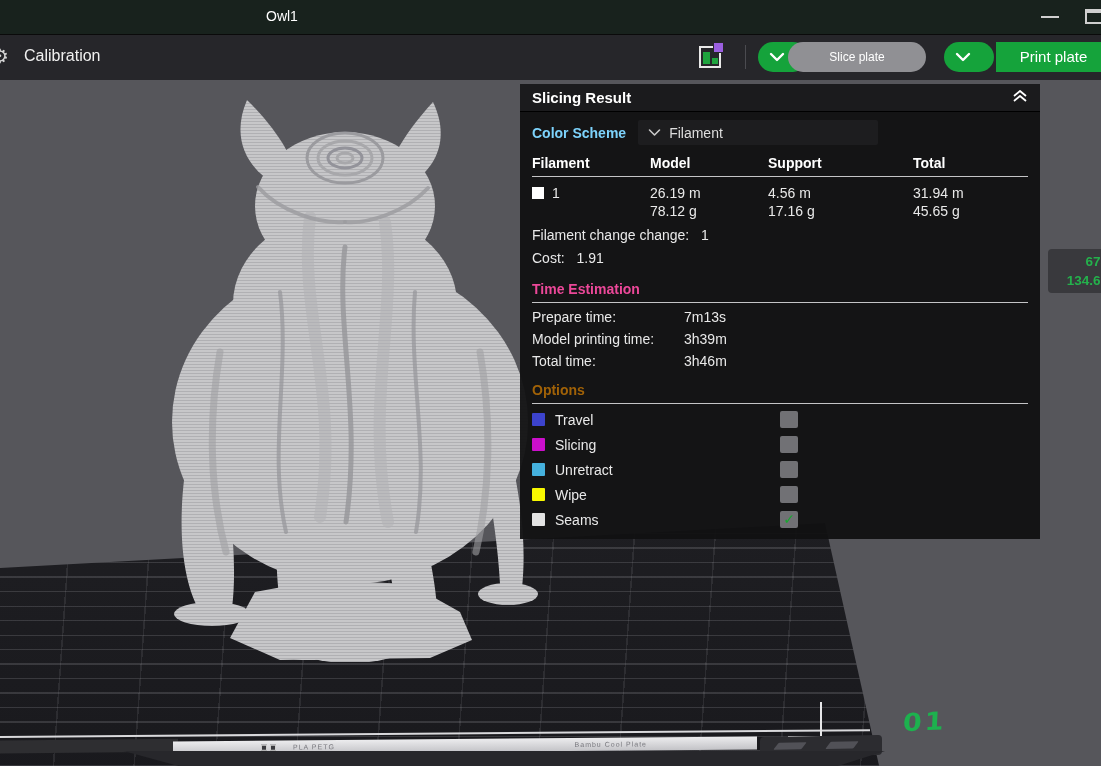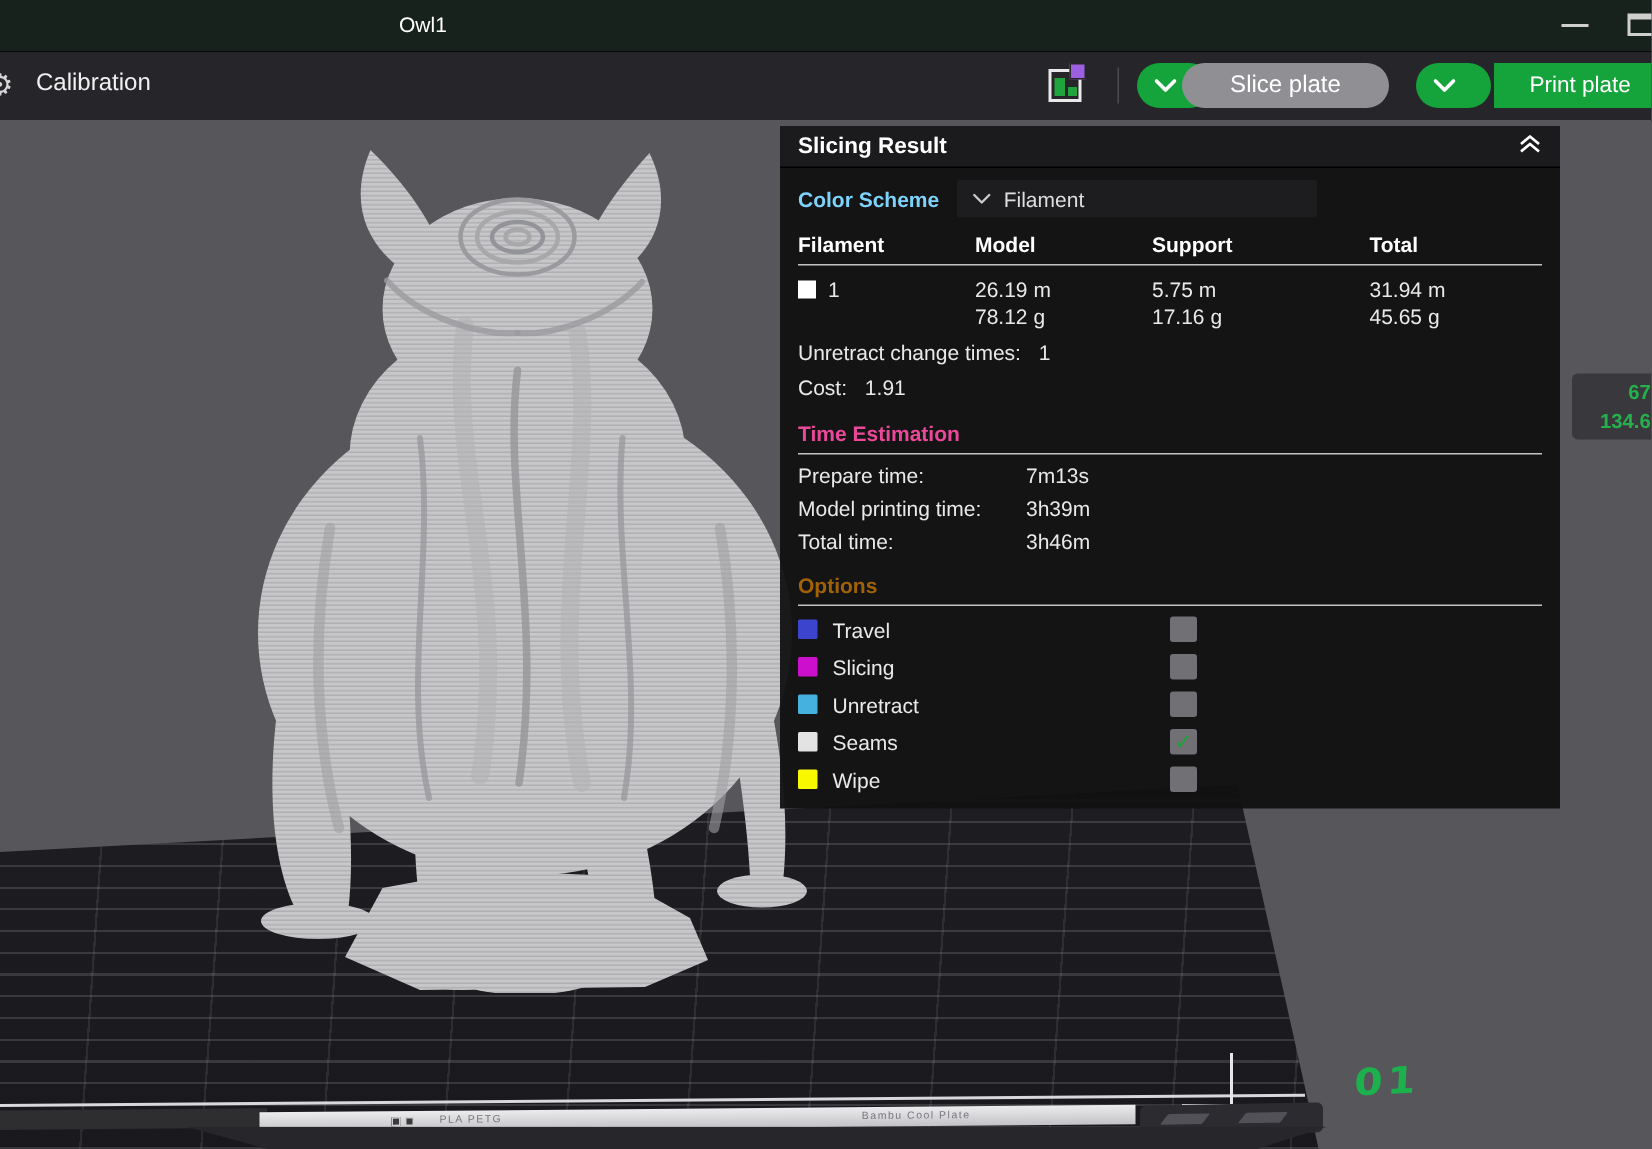--- a/index.html
+++ b/index.html
@@ -20,21 +20,21 @@
   .calib{position:absolute;left:24px;top:12px;font-size:16px;color:#f0f0f0;}
   .plate-ico{position:absolute;left:699px;top:11px;width:22px;height:22px;border:2px solid #e9e9e9;box-sizing:border-box;background:#26262a;}
   .plate-ico .g1{position:absolute;left:2px;top:4px;width:7px;height:12px;background:#1fa43e;}
   .plate-ico .g2{position:absolute;left:11px;top:10px;width:6px;height:6px;background:#1fa43e;}
   .plate-ico .pu{position:absolute;right:-5px;top:-6px;width:9px;height:9px;background:#9b5fe0;border:1px solid #26262a;}
   .tb-divider{position:absolute;left:745px;top:10px;width:1px;height:24px;background:#4b4b50;}
   .chev-btn{position:absolute;top:7px;width:50px;height:30px;border-radius:15px;background:#15a33b;}
   .chev-btn svg{position:absolute;left:11px;top:9px;}
   .slice-chev{left:758px;}
   .slice-pill{position:absolute;left:788px;top:7px;width:138px;height:30px;border-radius:15px;background:#909094;color:#ffffff;
-    font-size:16px;text-align:center;line-height:30px;z-index:2;}
+    font-size:12px;text-align:center;line-height:30px;z-index:2;}
   .print-chev{left:944px;}
   .print-btn{position:absolute;left:996px;top:7px;width:115px;height:30px;background:#15a33b;color:#ffffff;
     font-size:15px;text-align:center;line-height:30px;}
   
   .viewport{position:absolute;left:0;top:80px;width:1101px;height:686px;background:#56565b;overflow:hidden;}
   
   .bed-surface{position:absolute;left:-90px;top:440px;width:1080px;height:320px;
     background:
       repeating-linear-gradient(to bottom, transparent 0 13px, rgba(205,205,212,.17) 13px 14.5px),
       repeating-linear-gradient(94deg, transparent 0 79px, rgba(205,205,212,.10) 79px 80.5px),
@@ -229,31 +229,31 @@
     </div>
     <div class="hrule-light"></div>
 
     <div class="tbl-row">
       <span><span class="swatch"></span><span>1</span></span>
       <span>
         <div>26.19 m</div>
         <div>78.12 g</div>
       </span>
       <span>
-        <div>5.75 m</div>
+        <div>4.56 m</div>
         <div>17.16 g</div>
       </span>
       <span>
         <div>31.94 m</div>
         <div>45.65 g</div>
       </span>
     </div>
 
     <div class="kv">
-      <span>Unretract change times:</span>
+      <span>Filament change change:</span>
       <span class="v">1</span>
     </div>
     <div class="kv">
       <span>Cost:</span>
       <span class="v">1.91</span>
     </div>
 
     <div class="sec-title">Time Estimation</div>
     <div class="hrule-light"></div>
     <div class="time-row">
@@ -290,26 +290,26 @@
     </div>
     <div class="opt-row">
       <span class="opt-left">
         <span class="opt-sw" style="background: rgb(69, 177, 222);"></span>
         <span>Unretract</span>
       </span>
       <span class="cb"><span class="tick">✓</span></span>
     </div>
     <div class="opt-row">
       <span class="opt-left">
+        <span class="opt-sw" style="background: rgb(248, 248, 0);"></span>
+        <span>Wipe</span>
+      </span>
+      <span class="cb"><span class="tick">✓</span></span>
+    </div>
+    <div class="opt-row">
+      <span class="opt-left">
         <span class="opt-sw" style="background: rgb(227, 227, 227);"></span>
         <span>Seams</span>
       </span>
       <span class="cb checked"><span class="tick">✓</span></span>
     </div>
-    <div class="opt-row">
-      <span class="opt-left">
-        <span class="opt-sw" style="background: rgb(248, 248, 0);"></span>
-        <span>Wipe</span>
-      </span>
-      <span class="cb"><span class="tick">✓</span></span>
-    </div>
   </div>
 </div>
 
 </body></html>

